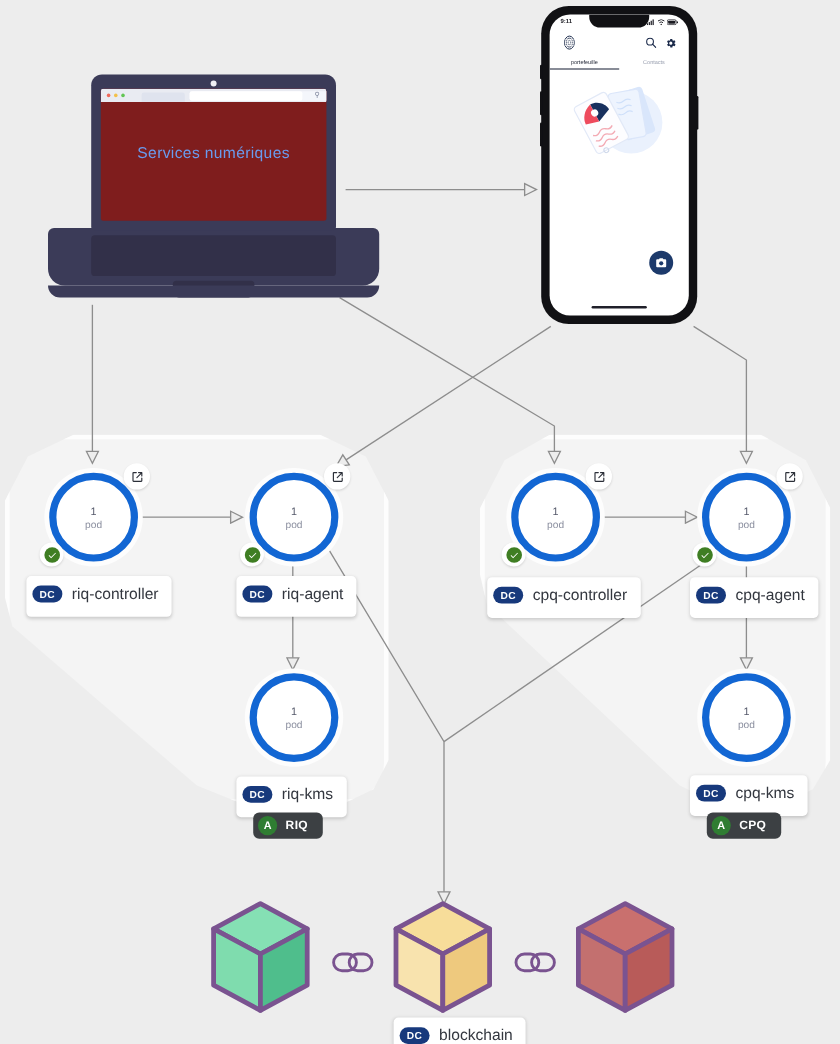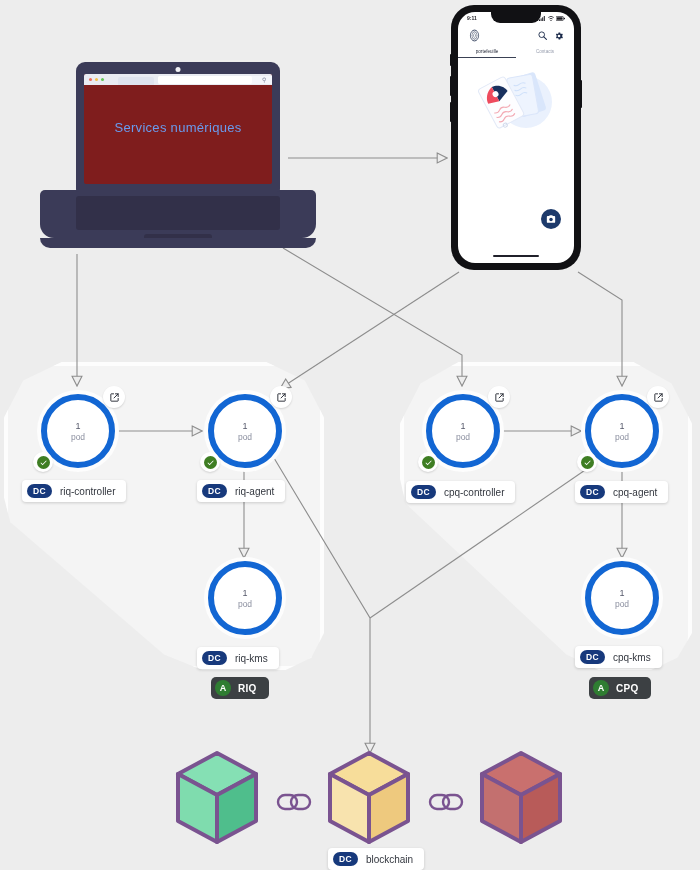--- a/index.html
+++ b/index.html
@@ -99,27 +99,27 @@
     display:flex;align-items:center;justify-content:center;
   }
   .okdot{width:13px;height:13px;border-radius:50%;background:#3f7e23;
     display:flex;align-items:center;justify-content:center;}
   .okdot svg{display:block;}
 
   
   .chip{
     position:absolute;height:22px;background:#fff;border-radius:4px;
     box-shadow:0 1px 3px rgba(0,0,0,.17);
-    display:flex;align-items:center;padding:0 11px 0 5px;gap:8px;white-space:nowrap;
+    display:flex;align-items:flex-end;padding:0 11px 12px 5px;gap:8px;white-space:nowrap;
   }
   .chip .kind{
     background:#17397c;color:#fff;font-size:8.5px;font-weight:bold;
     border-radius:9px;padding:2px 6px;letter-spacing:.3px;line-height:10px;
   }
-  .chip .nm{font-size:10px;color:#33373f;}
+  .chip .nm{font-size:13px;color:#33373f;}
   .gchip{
     position:absolute;height:22px;background:#3c4043;border-radius:5px;
     display:flex;align-items:center;padding:0 12px 0 4px;gap:7px;
   }
   .gchip .ga{
     width:16px;height:16px;border-radius:50%;background:#2f7d32;color:#fff;
     font-size:9px;font-weight:bold;display:flex;align-items:center;justify-content:center;
   }
   .gchip .gn{color:#fff;font-size:10px;font-weight:bold;letter-spacing:.3px;}
 

